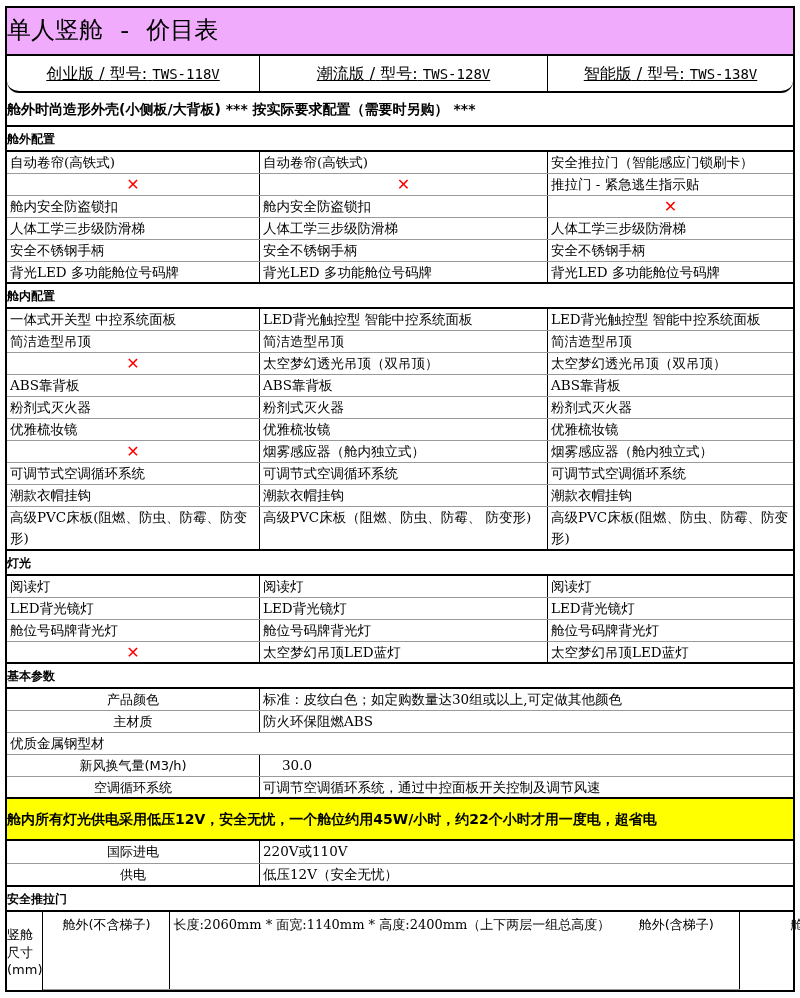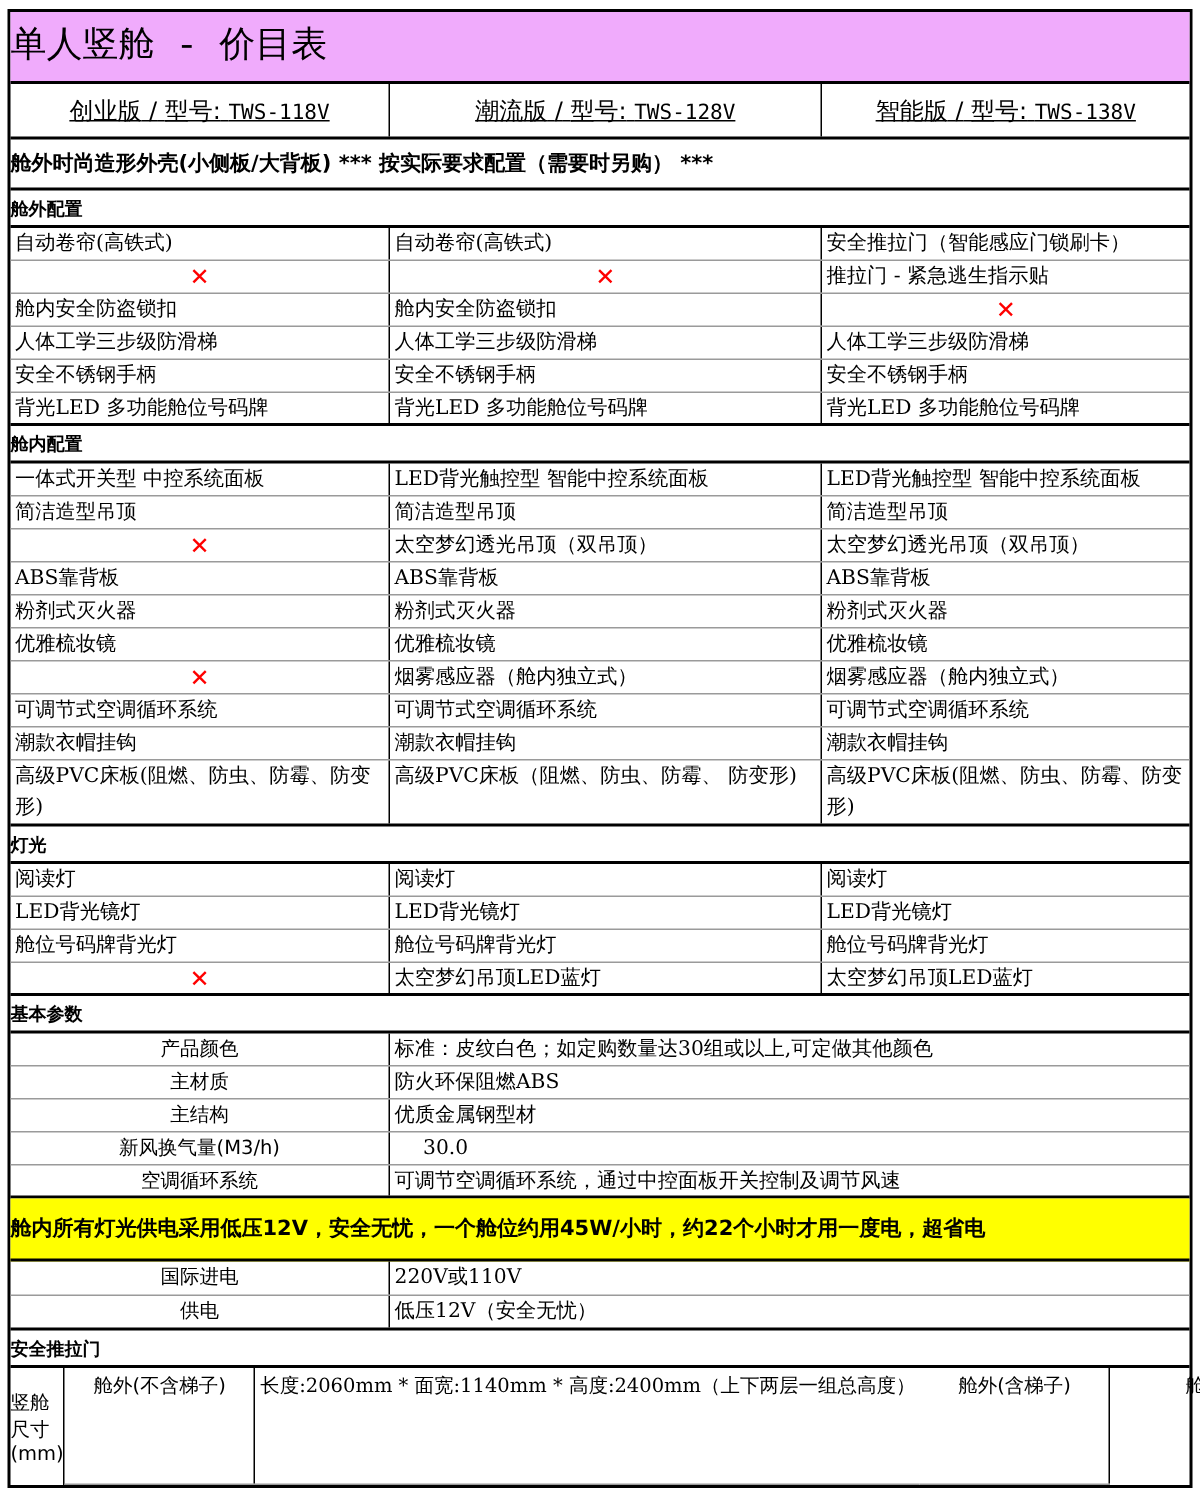--- a/index.html
+++ b/index.html
@@ -7,21 +7,21 @@
          font-family: "DejaVu Serif", "Liberation Serif", serif; color: #000; }
   .sheet { position: absolute; left: 5px; top: 6px; width: 790px; border: 2px solid #000; box-sizing: border-box; }
   .row { display: flex; box-sizing: border-box; border-bottom: 1px solid #9a9a9a; }
   .row.thick { border-bottom: 2px solid #000; }
   .cell { box-sizing: border-box; border-right: 1px solid #000; padding: 0 3px; font-size: 13.5px; line-height: 21px; white-space: nowrap; overflow: hidden; }
   .cell:last-child { border-right: none; }
   .c1 { width: 253px; }
   .c2 { width: 288px; }
   .c3 { flex: 1; }
   .title { height: 48px; background: #f0abfc; font-family: Liberation Mono, monospace; font-size: 24px; line-height: 48px; text-align: center; font-weight: normal; }
-  .model-row { height: 37px; }
+  .model-row { height: 37px; border-radius: 12px; }
   .model-row .cell { font-family: "DejaVu Sans", sans-serif; font-size: 16px; line-height: 36px; text-align: center; }
   .model-row .cell span.u { text-decoration: underline; }
   .model-row .code { font-family: "DejaVu Sans Mono", "Liberation Mono", monospace; font-size: 14px; }
   .notice { height: 34px; line-height: 33px; text-align: center; color: #000000; font-family: "DejaVu Sans", sans-serif; font-size: 14px; font-weight: bold; }
   .section { height: 25px; line-height: 24px; text-align: center; font-family: "DejaVu Sans", sans-serif; font-size: 12px; font-weight: bold; }
   .data { height: 22px; }
   .data.tall { height: 44px; }
   .data.tall .cell { white-space: normal; line-height: 21px; }
   .x { color: #ff0000; text-align: center; font-family: "DejaVu Sans", sans-serif; font-size: 16px; }
   .lbl { width: 253px; text-align: center; font-family: "DejaVu Sans", sans-serif; font-size: 13px; }
@@ -172,21 +172,20 @@
   <div id="params-rows">
       <div class="row data" style="height: 22px;">
         <div class="cell lbl">产品颜色</div>
         <div class="cell val">标准：皮纹白色；如定购数量达30组或以上,可定做其他颜色</div>
       </div>
       <div class="row data" style="height: 22px;">
         <div class="cell lbl">主材质</div>
         <div class="cell val">防火环保阻燃ABS</div>
       </div>
       <div class="row data" style="height: 22px;">
-        <div class="cell lbl">主结构</div>
         <div class="cell val">优质金属钢型材</div>
       </div>
       <div class="row data" style="height: 22px;">
         <div class="cell lbl">新风换气量(M3/h)</div>
         <div class="cell val" style="padding-left: 22px;">30.0</div>
       </div>
       <div class="row data thick" style="height: 22px;">
         <div class="cell lbl">空调循环系统</div>
         <div class="cell val">可调节空调循环系统，通过中控面板开关控制及调节风速</div>
       </div>

